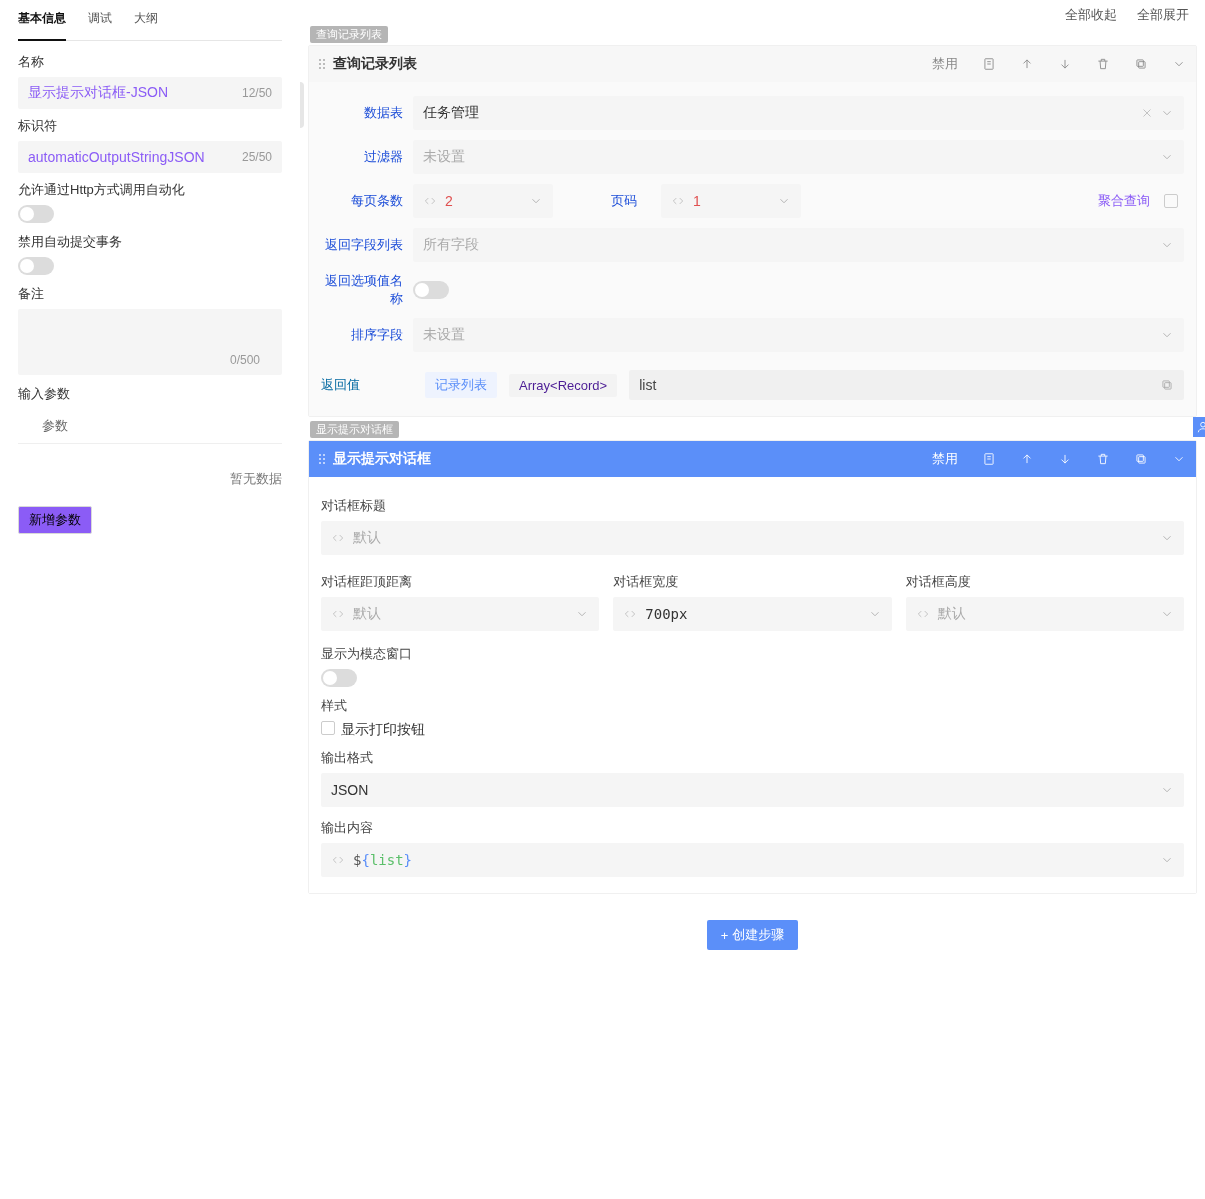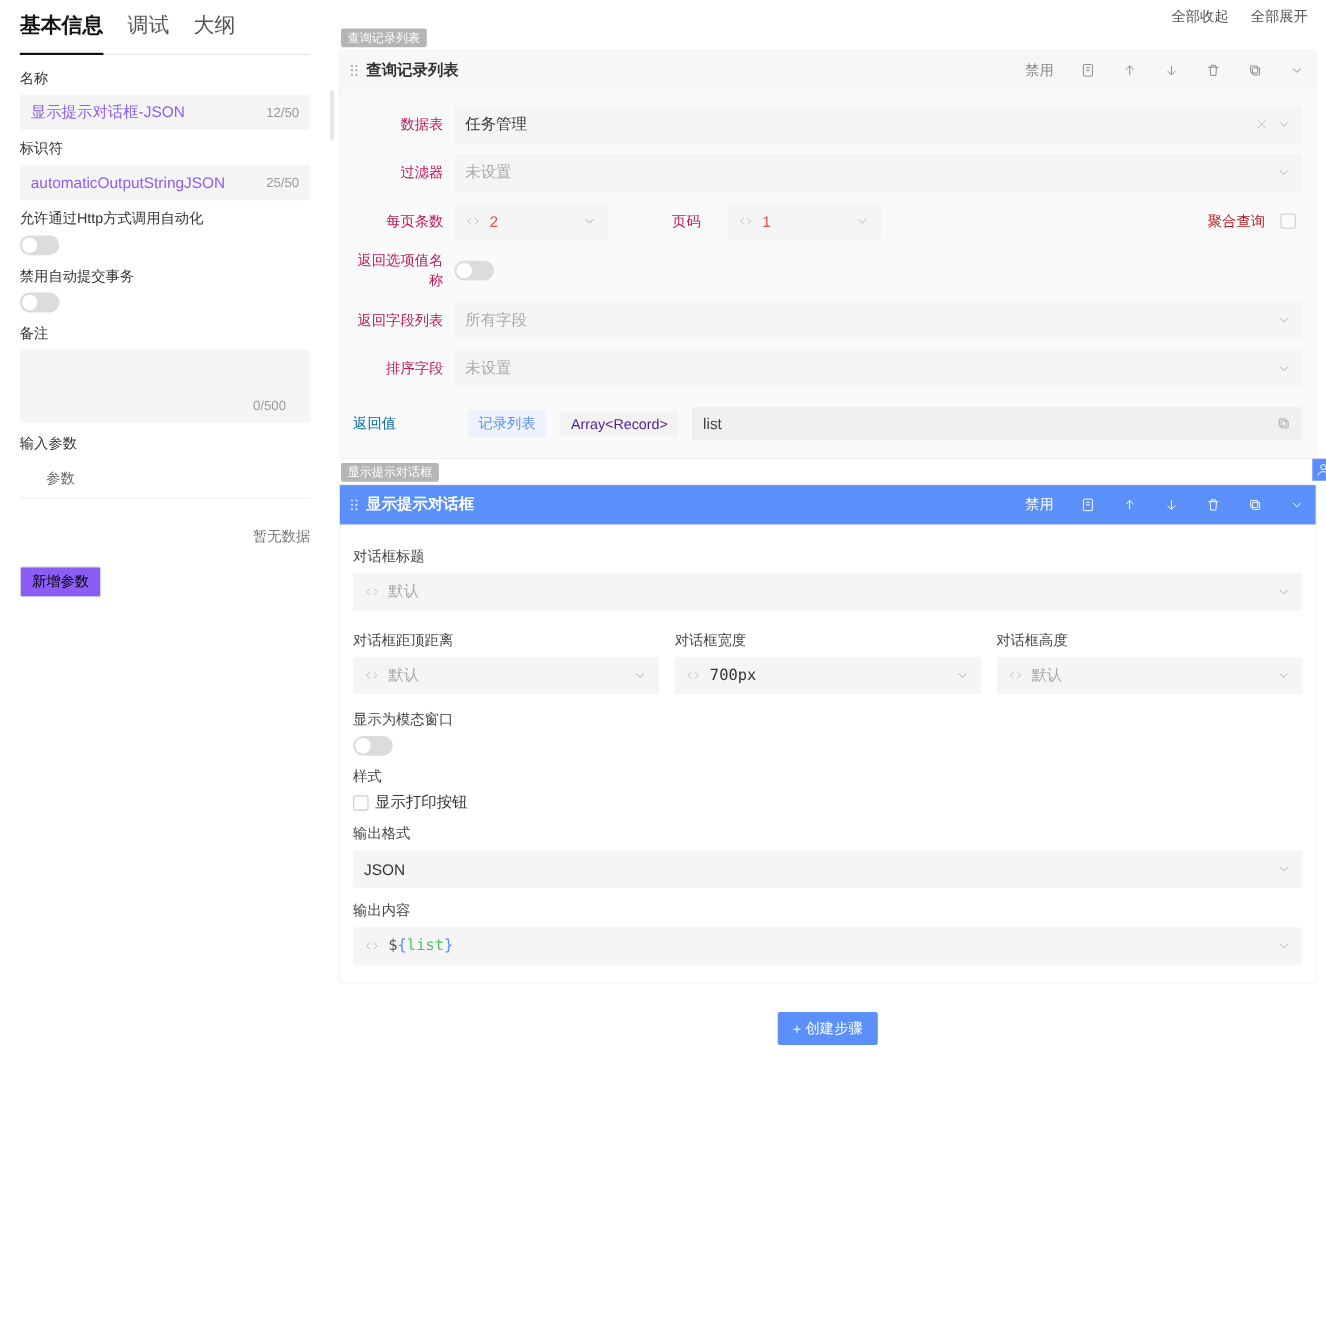--- a/index.html
+++ b/index.html
@@ -21,21 +21,21 @@
   flex-shrink: 0;
 }
 .tabs {
   display: flex;
   gap: 22px;
   border-bottom: 1px solid #e6e6e6;
   margin-bottom: 12px;
 }
 .tab {
   padding: 10px 0 12px;
-  font-size: 19px;
+  font-size: 12px;
   color: #555;
   cursor: pointer;
   text-align: center;
 }
 .tab.active {
   color: #111;
   font-weight: 600;
   border-bottom: 2px solid #111;
   margin-bottom: -1px;
 }
@@ -109,21 +109,21 @@
 .panel-title { font-weight: 600; flex: 1; }
 .header-actions { display: flex; align-items: center; gap: 24px; color: #888; }
 .panel-header.blue .header-actions { color: #fff; }
 .header-actions .ha { cursor: pointer; display: inline-flex; }
 .disable-text { font-size: 13px; }
 svg.icon { width: 14px; height: 14px; stroke: currentColor; fill: none; stroke-width: 1.5; }
 
 .panel-body { padding: 14px 12px 16px; background: #fff; }
 .panel-body.grayish { background: #fafafa; }
 .form-row { display: flex; align-items: center; margin-bottom: 10px; min-height: 34px; }
-.form-row .lbl { width: 92px; text-align: right; color: #be185d; font-size: 13px; padding-right: 10px; flex-shrink: 0; }
+.form-row .lbl { width: 92px; text-align: right; color: #1d4ed8; font-size: 13px; padding-right: 10px; flex-shrink: 0; }
 .form-row .ctrl { flex: 1; display: flex; align-items: center; gap: 14px; }
 .select {
   flex: 1; height: 34px; background: #f5f5f5; border-radius: 2px;
   display: flex; align-items: center; padding: 0 10px; position: relative;
   color: #333; cursor: pointer;
 }
 .select.placeholder { color: #aaa; }
 .select .caret { position: absolute; right: 10px; color: #aaa; display:flex; }
 .select .code-ic { color: #bbb; margin-right: 8px; display:flex; }
 .select .clear { position: absolute; right: 30px; color: #bbb; display:flex; }
@@ -327,42 +327,42 @@
                 </svg>
               </span>
             <span class="redv">1</span>
             <span class="caret">
                 <svg class="icon" viewBox="0 0 24 24">
                   <path d="M6 9l6 6 6-6"></path>
                 </svg>
               </span>
           </div>
           <div style="flex:1"></div>
-          <span style="color:#b91c1c;font-size:13px;">聚合查询</span>
+          <span style="color:#8b5cf6;font-size:13px;">聚合查询</span>
           <span class="checkbox"></span>
         </div>
-      </div>
-      <div class="form-row">
-        <div class="lbl">返回选项值名称</div>
-        <div class="ctrl">
-            <div class="switch" style="margin:0"></div>
-          </div>
       </div>
       <div class="form-row">
         <div class="lbl">返回字段列表</div>
         <div class="ctrl">
           <div class="select placeholder">
             <span>所有字段</span>
             <span class="caret">
                 <svg class="icon" viewBox="0 0 24 24">
                   <path d="M6 9l6 6 6-6"></path>
                 </svg>
               </span>
           </div>
         </div>
+      </div>
+      <div class="form-row">
+        <div class="lbl">返回选项值名称</div>
+        <div class="ctrl">
+            <div class="switch" style="margin:0"></div>
+          </div>
       </div>
       <div class="form-row">
         <div class="lbl">排序字段</div>
         <div class="ctrl">
           <div class="select placeholder">
             <span>未设置</span>
             <span class="caret">
                 <svg class="icon" viewBox="0 0 24 24">
                   <path d="M6 9l6 6 6-6"></path>
                 </svg>
@@ -512,21 +512,21 @@
                   </svg>
                 </span>
             </div>
           </div>
         </div>
 
         <div class="sect-label" style="margin-top:14px;">显示为模态窗口</div>
         <div class="switch"></div>
 
         <div class="sect-label">样式</div>
-        <div style="display:flex;align-items:center;margin-bottom:10px;">
+        <div style="display:flex;align-items:flex-start;margin-bottom:10px;">
           <span class="checkbox"></span>
           <span>显示打印按钮</span>
         </div>
 
         <div class="sect-label">输出格式</div>
         <div class="select">
           <span>JSON</span>
           <span class="caret">
               <svg class="icon" viewBox="0 0 24 24">
                 <path d="M6 9l6 6 6-6"></path>

